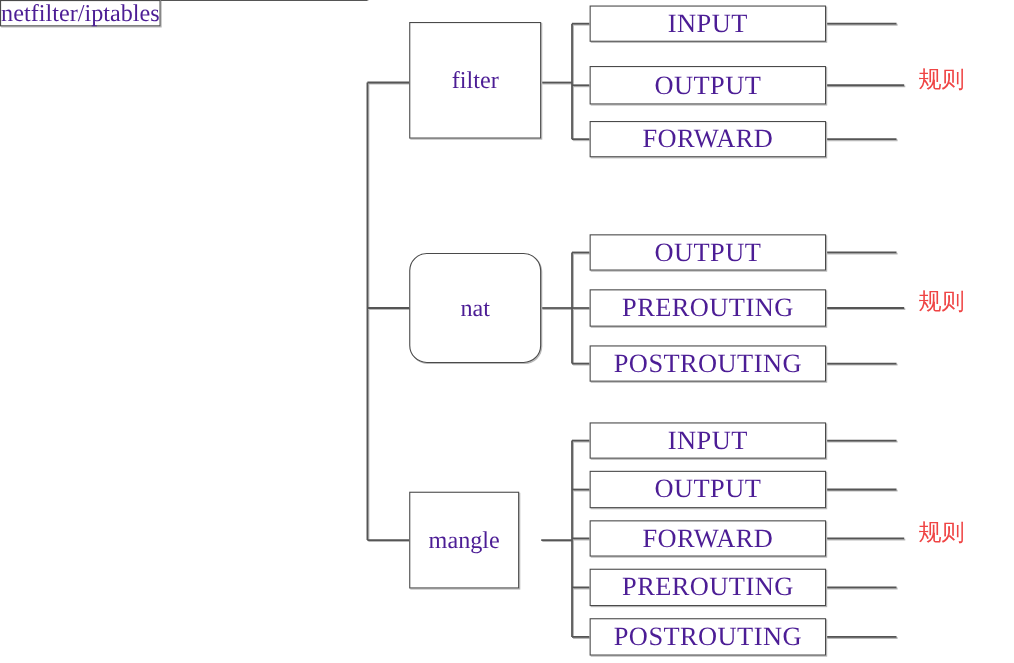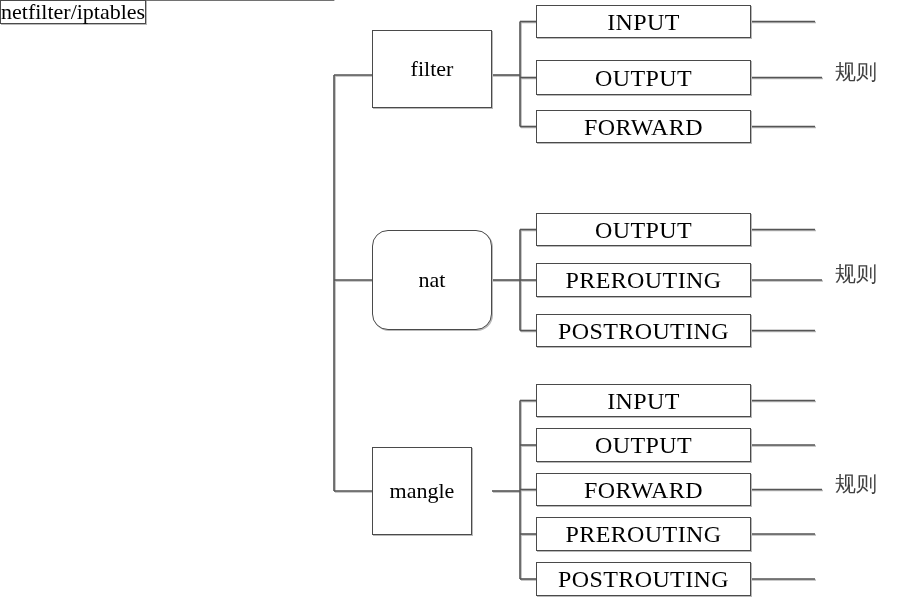--- a/index.html
+++ b/index.html
@@ -32,37 +32,37 @@
     box-sizing: border-box;
     background: #ffffff;
     border: 1px solid #4a4a4a;
     box-shadow: 1px 1px 0 0 #b9b9b9;
     display: flex;
     align-items: center;
     justify-content: center;
     text-align: center;
     line-height: 1;
     white-space: nowrap;
-    color: #000000;
+    color: #4c1d95;
   }
   .node-root {
     font-size: 22px;
   }
   .node-table {
     font-size: 22px;
   }
   .node-chain {
     font-size: 24px;
     letter-spacing: 0.4px;
   }
   .rule-label {
     position: absolute;
     font-family: "DejaVu Sans", "Liberation Sans", sans-serif;
     font-size: 21px;
-    color: #404040;
+    color: #ef4444;
     white-space: nowrap;
     line-height: 1;
   }
 </style>
 </head>
 <body>
 
 <div id="diagram">
 
   <svg id="wires" width="922" height="603" viewBox="0 0 922 603">
@@ -132,21 +132,21 @@
       <line x1="520" y1="579" x2="536" y2="579" stroke="#555555" stroke-width="1.6"></line>
       <line x1="752" y1="580" x2="816" y2="580" stroke="#b9b9b9" stroke-width="1.6"></line>
       <line x1="751" y1="579" x2="815" y2="579" stroke="#555555" stroke-width="1.6"></line>
     </svg>
 
   <div class="node node-root" id="root-node">
     <span>netfilter/iptables</span>
   </div>
 
   <div id="nodes-layer">
-      <div class="node node-table" style="left: 372px; top: 30px; width: 120px; height: 78px;">
+      <div class="node node-table" style="left: 372px; top: 20px; width: 120px; height: 106px;">
         <span>filter</span>
       </div>
       <div class="node node-chain" style="left: 536px; top: 5px; width: 215px; height: 33px;">
         <span>INPUT</span>
       </div>
       <div class="node node-chain" style="left: 536px; top: 60px; width: 215px; height: 35px;">
         <span>OUTPUT</span>
       </div>
       <div class="node node-chain" style="left: 536px; top: 110px; width: 215px; height: 33px;">
         <span>FORWARD</span>

